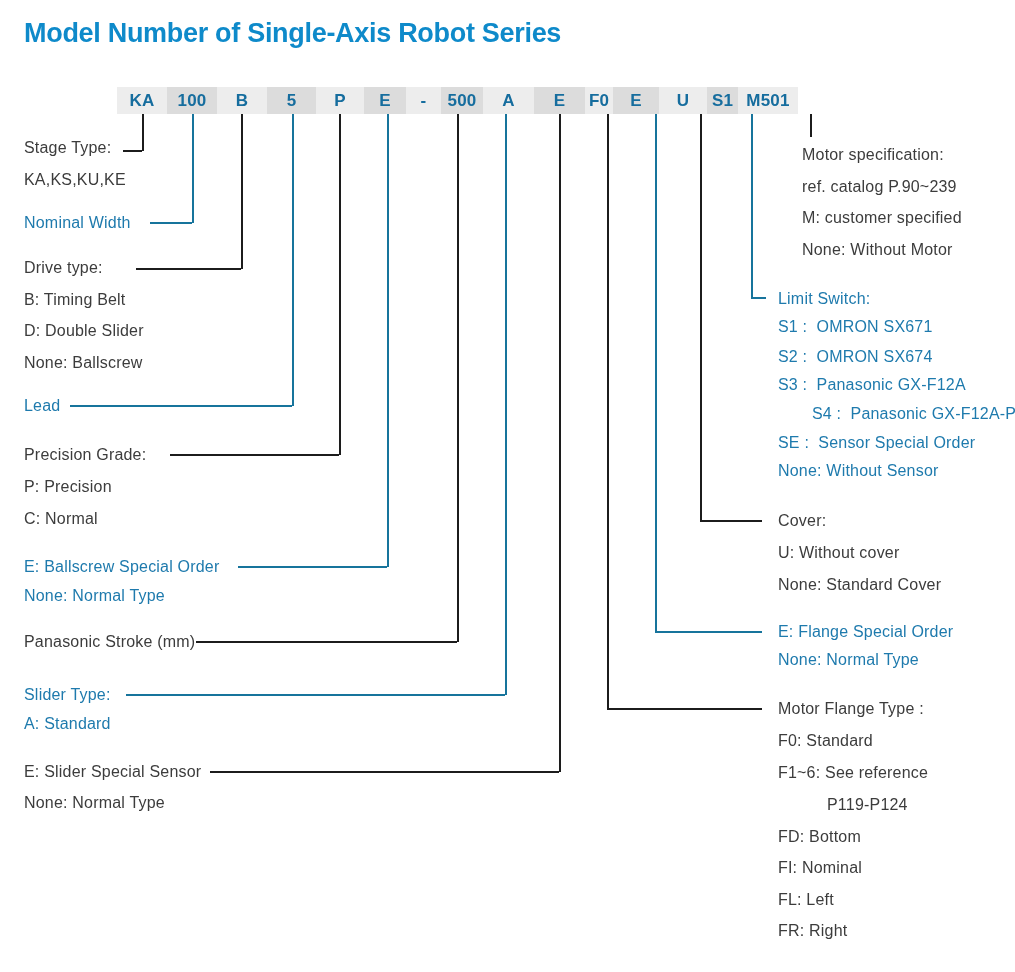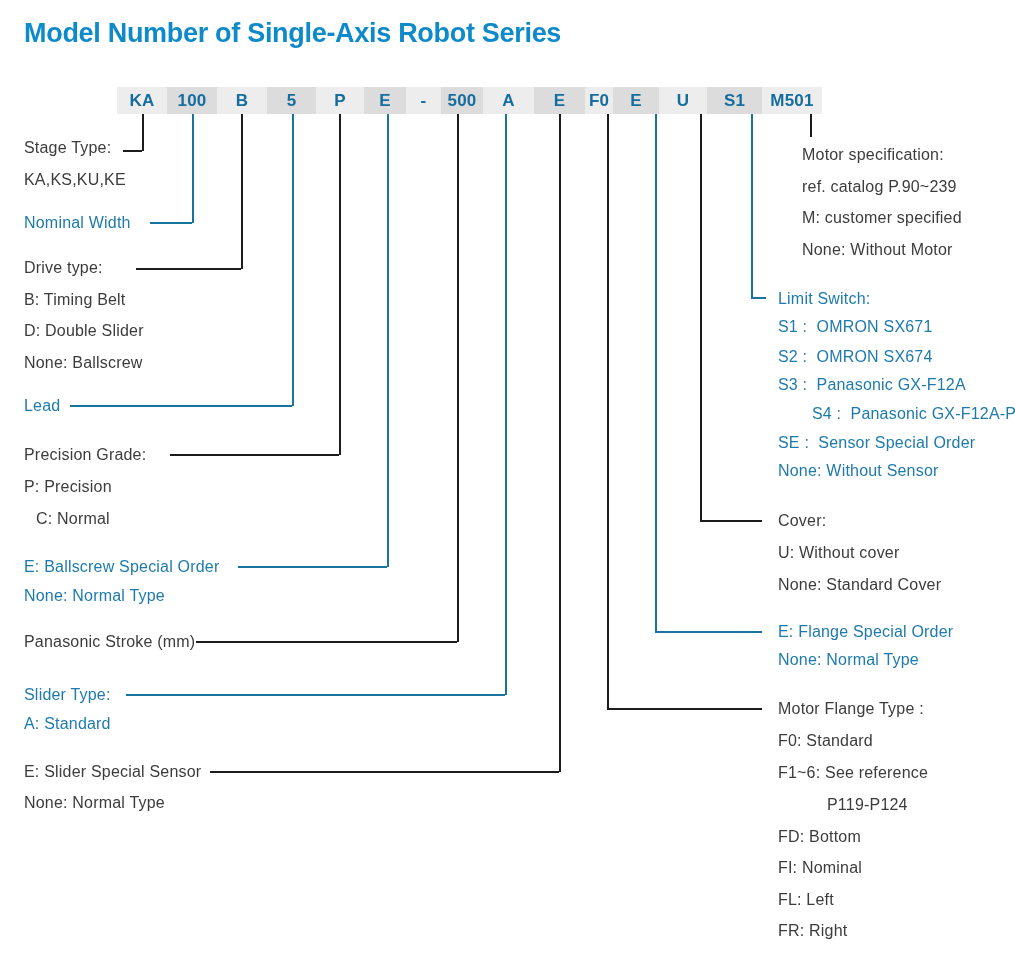--- a/index.html
+++ b/index.html
@@ -43,21 +43,21 @@
   <div class="code-cell cell-dark" style="width:49px">5</div>
   <div class="code-cell cell-light" style="width:48px">P</div>
   <div class="code-cell cell-dark" style="width:42px">E</div>
   <div class="code-cell cell-light" style="width:35px">-</div>
   <div class="code-cell cell-dark" style="width:42px">500</div>
   <div class="code-cell cell-light" style="width:51px">A</div>
   <div class="code-cell cell-dark" style="width:51px">E</div>
   <div class="code-cell cell-light" style="width:28px">F0</div>
   <div class="code-cell cell-dark" style="width:46px">E</div>
   <div class="code-cell cell-light" style="width:48px">U</div>
-  <div class="code-cell cell-dark" style="width:55px">S1</div>
+  <div class="code-cell cell-dark" style="width:31px">S1</div>
   <div class="code-cell cell-light" style="width:60px">M501</div>
 </div>
 
 <div class="vline" style="left:142px;height:37px"></div>
 <div class="vline lblue" style="left:192px;height:109px"></div>
 <div class="vline" style="left:241px;height:155px"></div>
 <div class="vline lblue" style="left:292px;height:292px"></div>
 <div class="vline" style="left:339px;height:341px"></div>
 <div class="vline lblue" style="left:387px;height:453px"></div>
 <div class="vline" style="left:457px;height:528px"></div>
@@ -86,21 +86,21 @@
 <div class="txt" style="left:24px;top:137px">Stage Type:</div>
 <div class="txt" style="left:24px;top:169px">KA,KS,KU,KE</div>
 <div class="txt blue" style="left:24px;top:212px">Nominal Width</div>
 <div class="txt" style="left:24px;top:257px">Drive type:</div>
 <div class="txt" style="left:24px;top:289px">B: Timing Belt</div>
 <div class="txt" style="left:24px;top:320px">D: Double Slider</div>
 <div class="txt" style="left:24px;top:352px">None: Ballscrew</div>
 <div class="txt blue" style="left:24px;top:395px">Lead</div>
 <div class="txt" style="left:24px;top:444px">Precision Grade:</div>
 <div class="txt" style="left:24px;top:476px">P: Precision</div>
-<div class="txt" style="left:36px;top:508px">C: Normal</div>
+<div class="txt" style="left:24px;top:508px">C: Normal</div>
 <div class="txt blue" style="left:24px;top:556px">E: Ballscrew Special Order</div>
 <div class="txt blue" style="left:24px;top:585px">None: Normal Type</div>
 <div class="txt" style="left:24px;top:631px">Panasonic Stroke (mm)</div>
 <div class="txt blue" style="left:24px;top:684px">Slider Type:</div>
 <div class="txt blue" style="left:24px;top:713px">A: Standard</div>
 <div class="txt" style="left:24px;top:761px">E: Slider Special Sensor</div>
 <div class="txt" style="left:24px;top:792px">None: Normal Type</div>
 
 <div class="txt" style="left:802px;top:144px">Motor specification:</div>
 <div class="txt" style="left:802px;top:176px">ref. catalog P.90~239</div>

